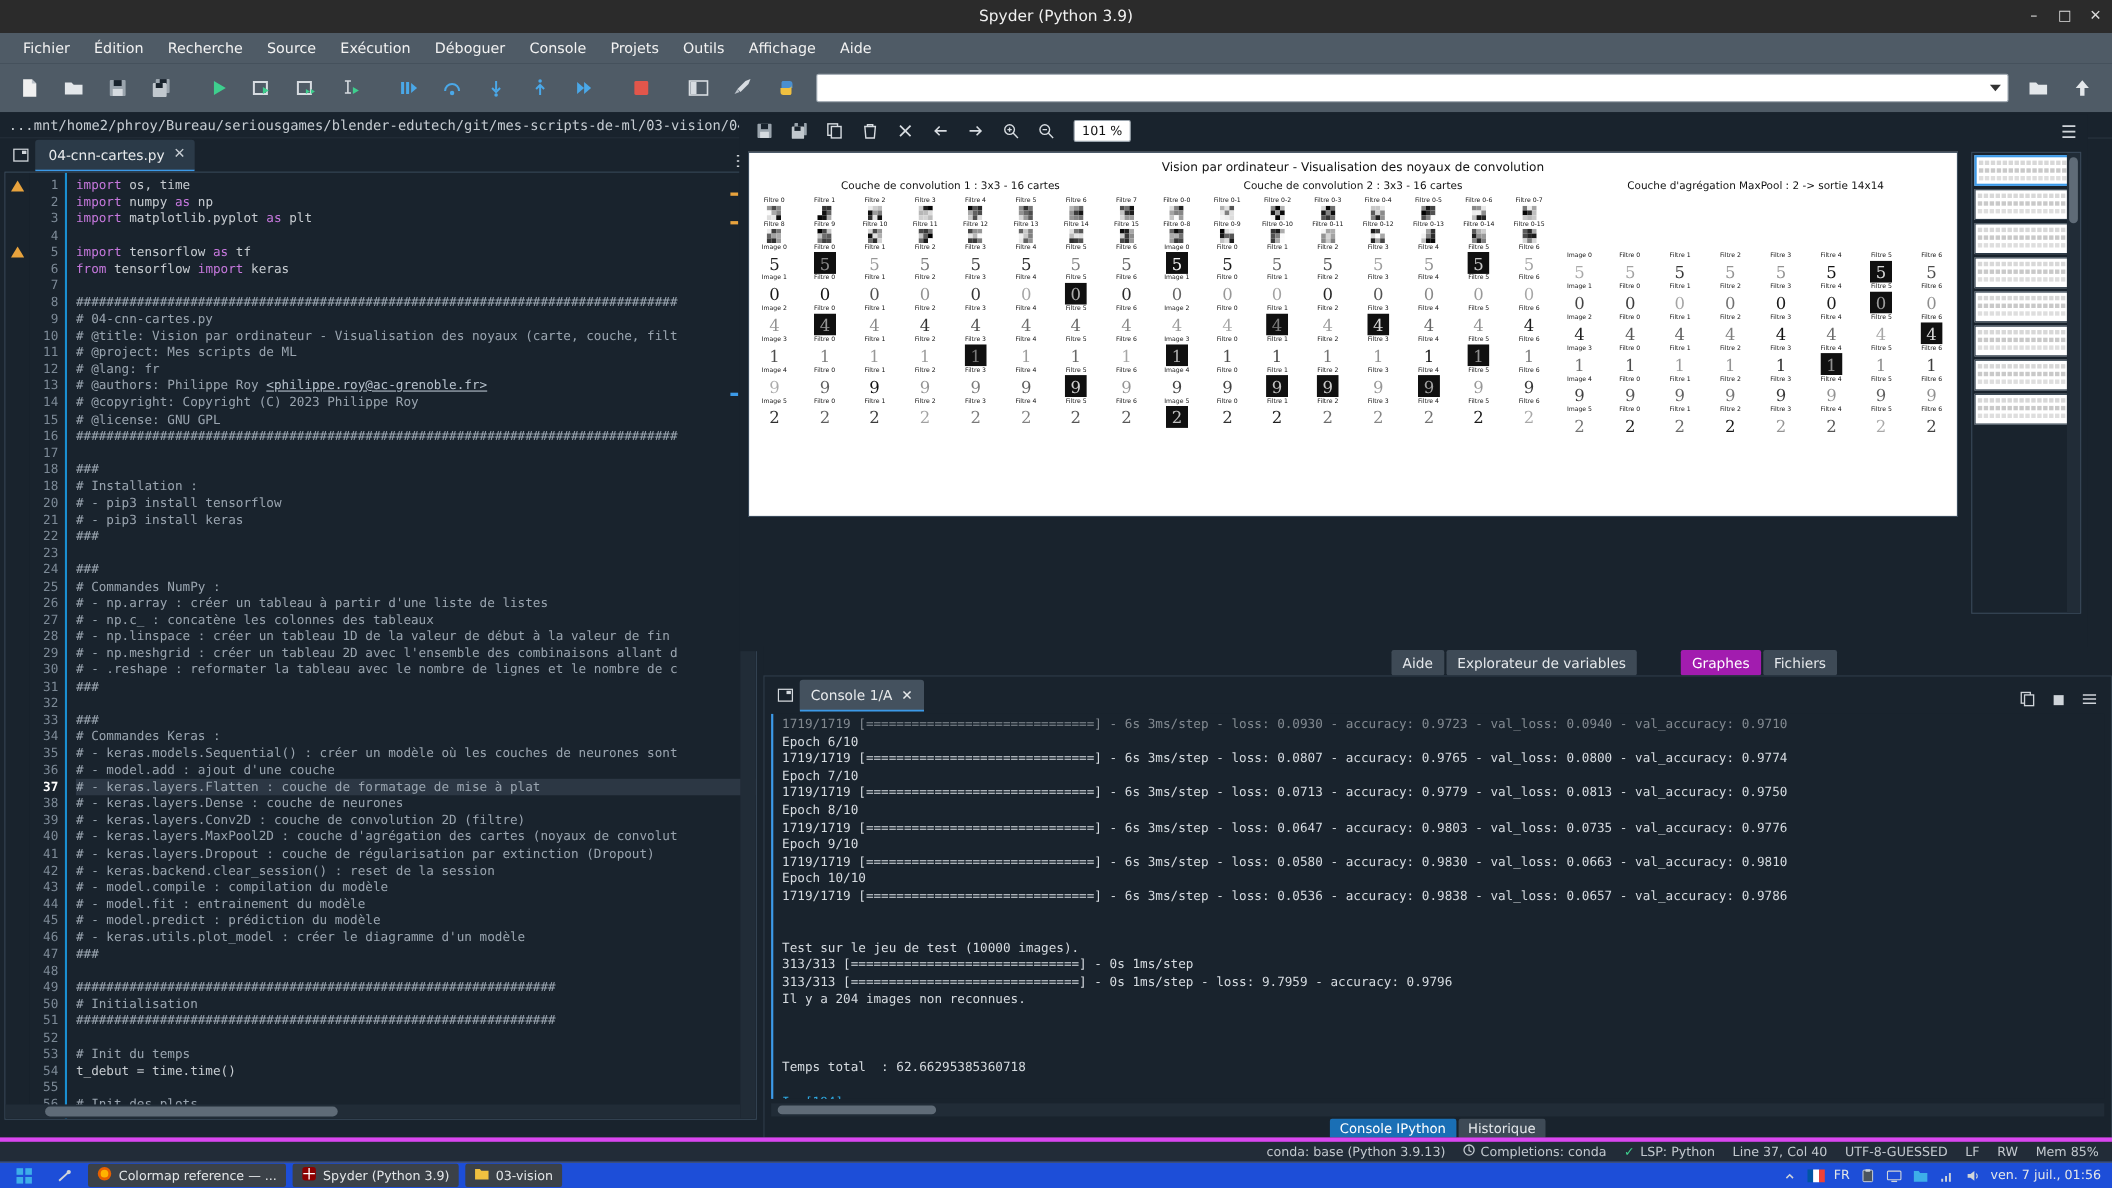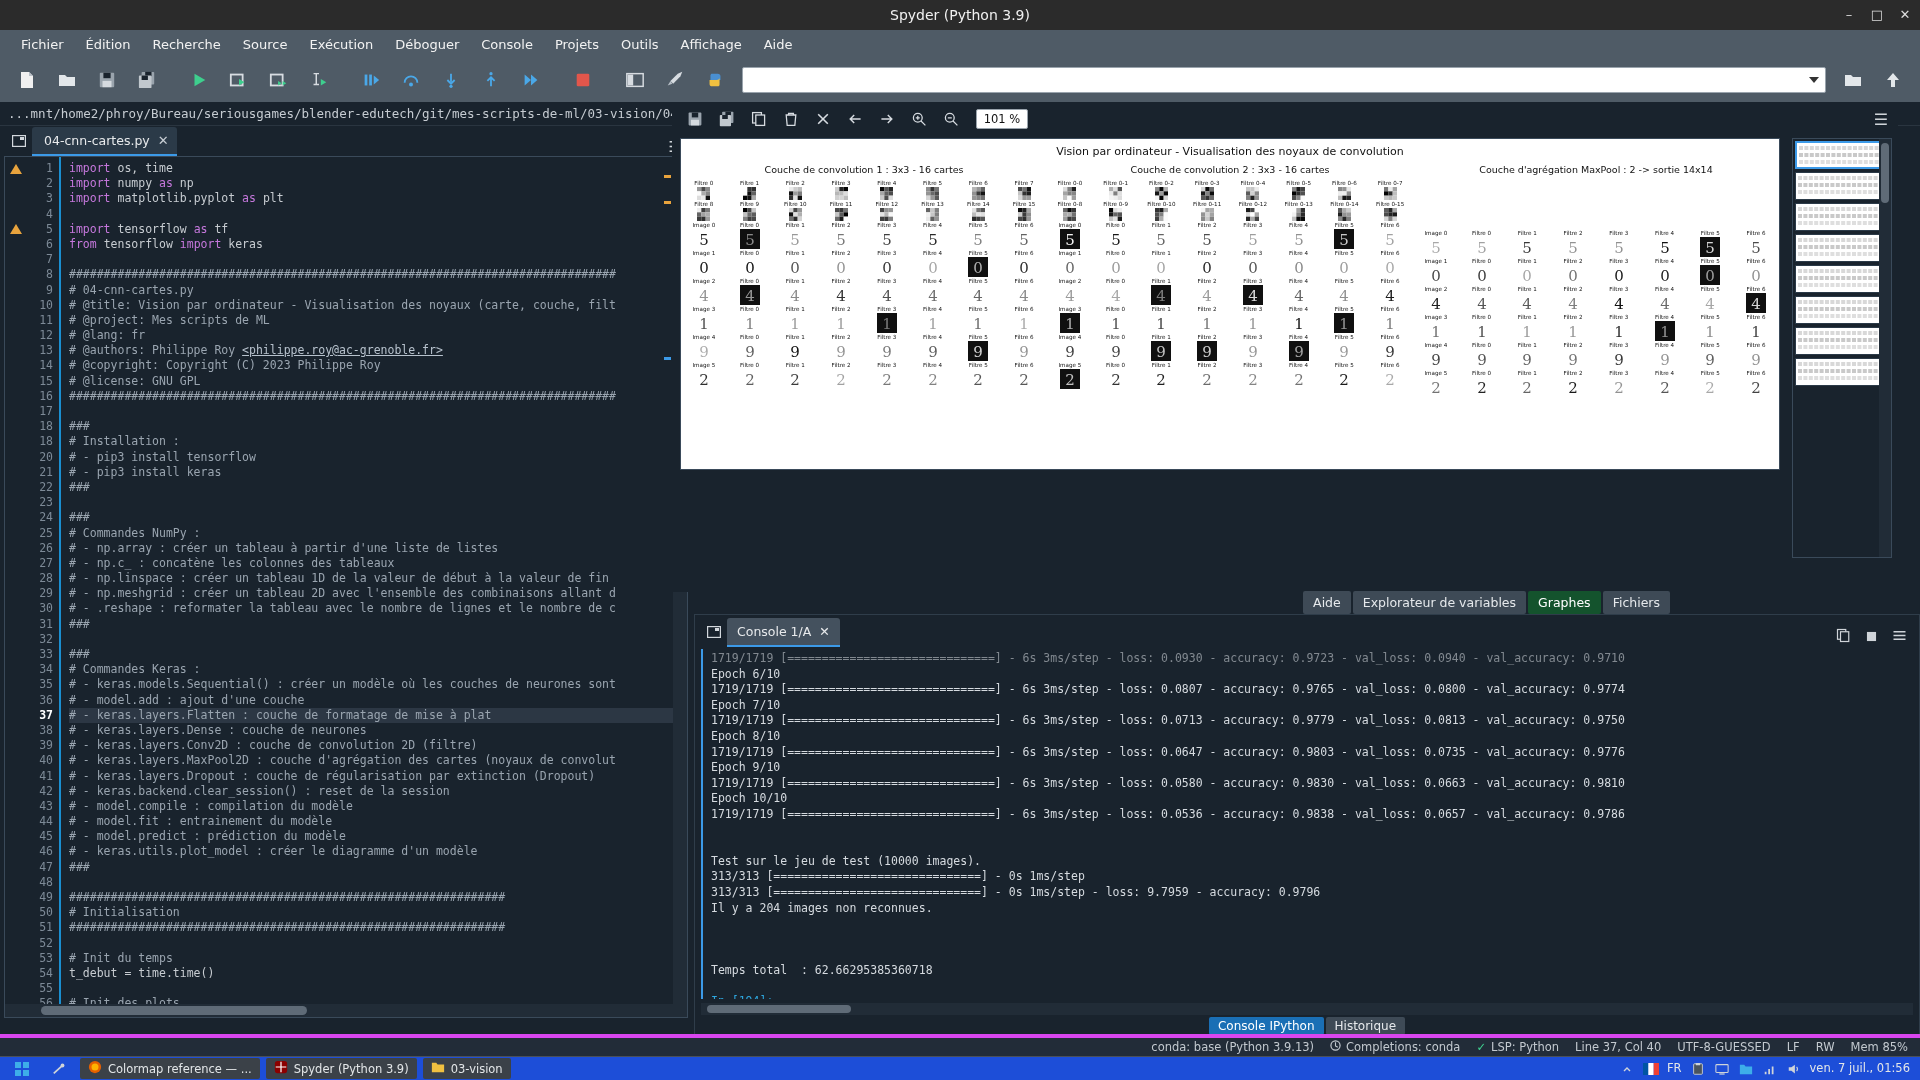--- a/index.html
+++ b/index.html
@@ -157,21 +157,21 @@
 
   .panel-tabs {
     position: absolute; left: 694px; top: 588px; width: 1226px; height: 28px;
     display: flex; align-items: center; justify-content: flex-end; padding-right: 250px;
     background: #19232d; gap: 2px;
   }
   .ptab {
     background: #3e4a56; color: #e6e9ec; font-size: 12.5px; padding: 4px 10px;
     border-radius: 2px; cursor: pointer;
   }
-  .ptab.active { background: #14532d; color: #ffffff; }
+  .ptab.active { background: #a21caf; color: #ffffff; margin-left: 38px; }
 
   
   .console-pane {
     position: absolute; left: 694px; top: 614px; width: 1226px; height: 424px;
     background: #19232d; border: 1px solid #2f3d4a;
   }
   .console-tabbar { height: 32px; display: flex; align-items: flex-end; padding-left: 6px; }
   .ctab {
     background: #44515e; color: #e8eaec; font-size: 12.5px; padding: 6px 10px;
     display: flex; align-items: center; gap: 8px; border-bottom: 2px solid #3c9ae8;

